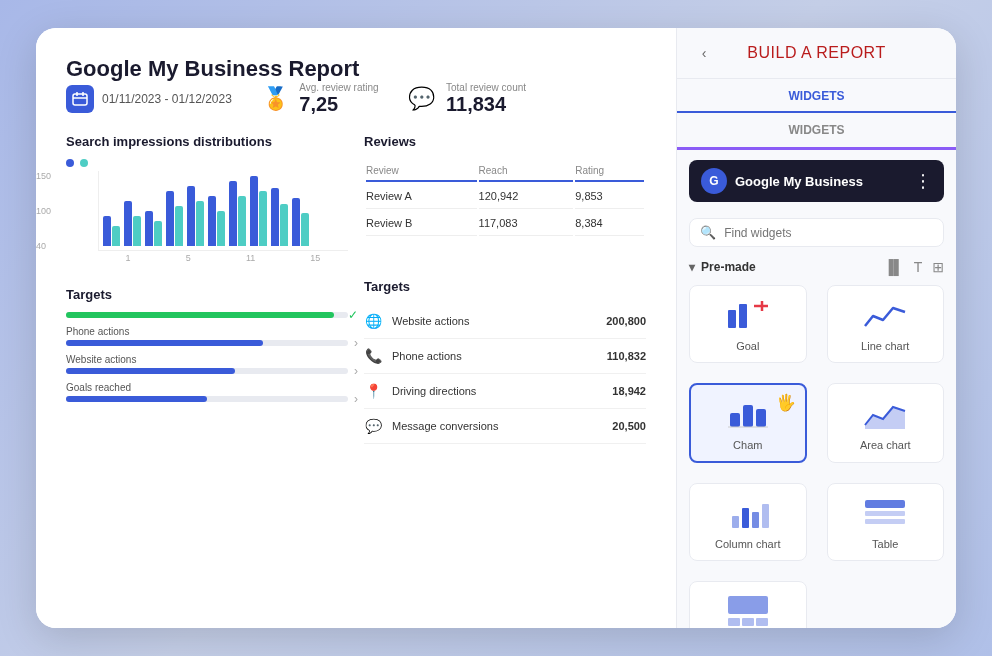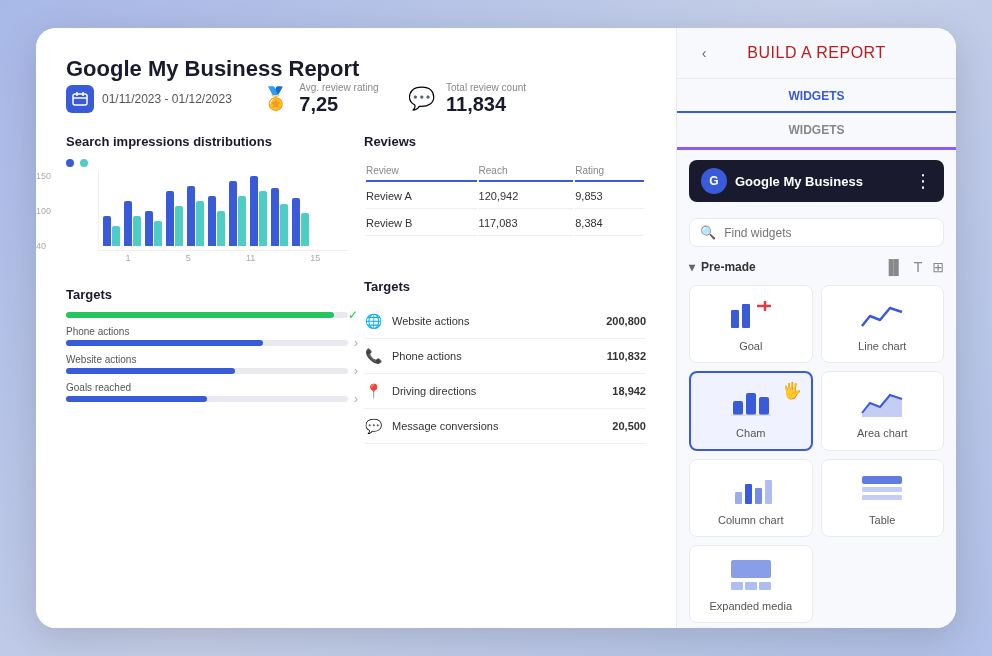--- a/index.html
+++ b/index.html
@@ -368,21 +368,21 @@
     .premade-icons {
       display: flex;
       gap: 10px;
       color: #888;
       font-size: 14px;
     }
     
     .widgets-grid {
       display: grid;
       grid-template-columns: 1fr 1fr;
-      gap: 8px;
+      gap: 20px;
       padding: 4px 12px 10px;
       overflow-y: auto;
     }
     .widget-card {
       background: white;
       border: 1px solid #e8eaf0;
       border-radius: 8px;
       padding: 10px;
       display: flex;
       flex-direction: column;

